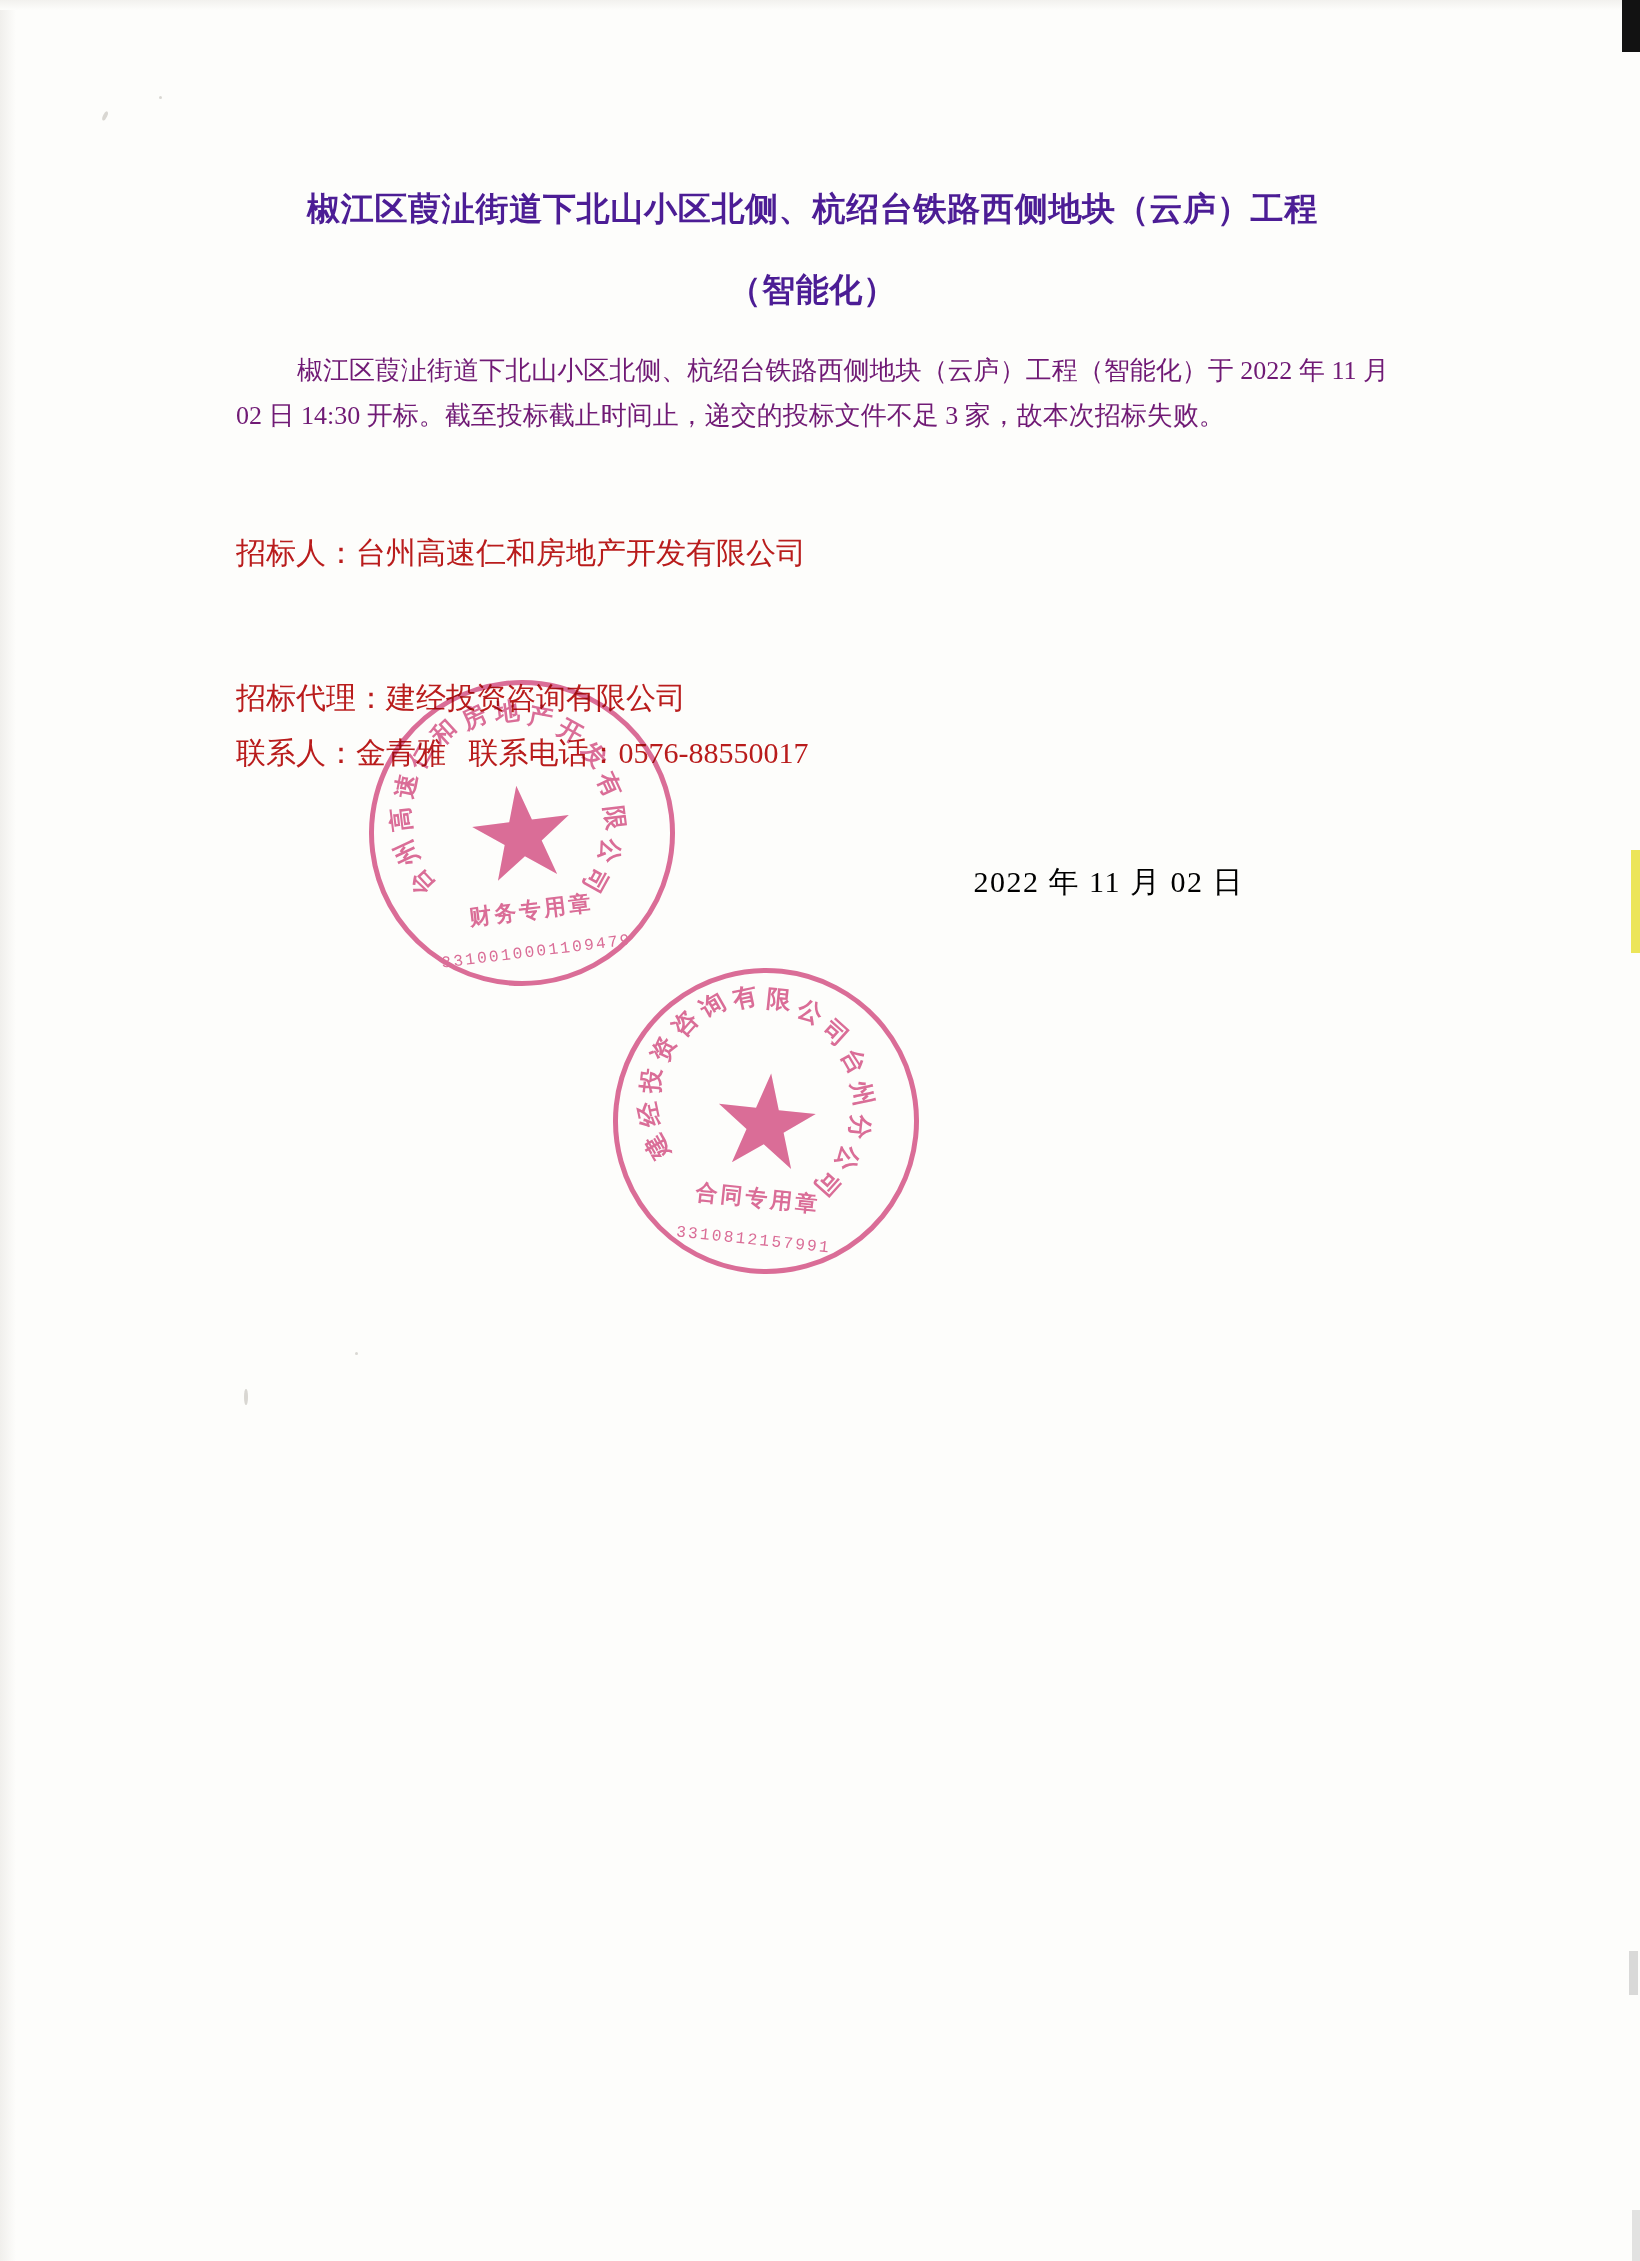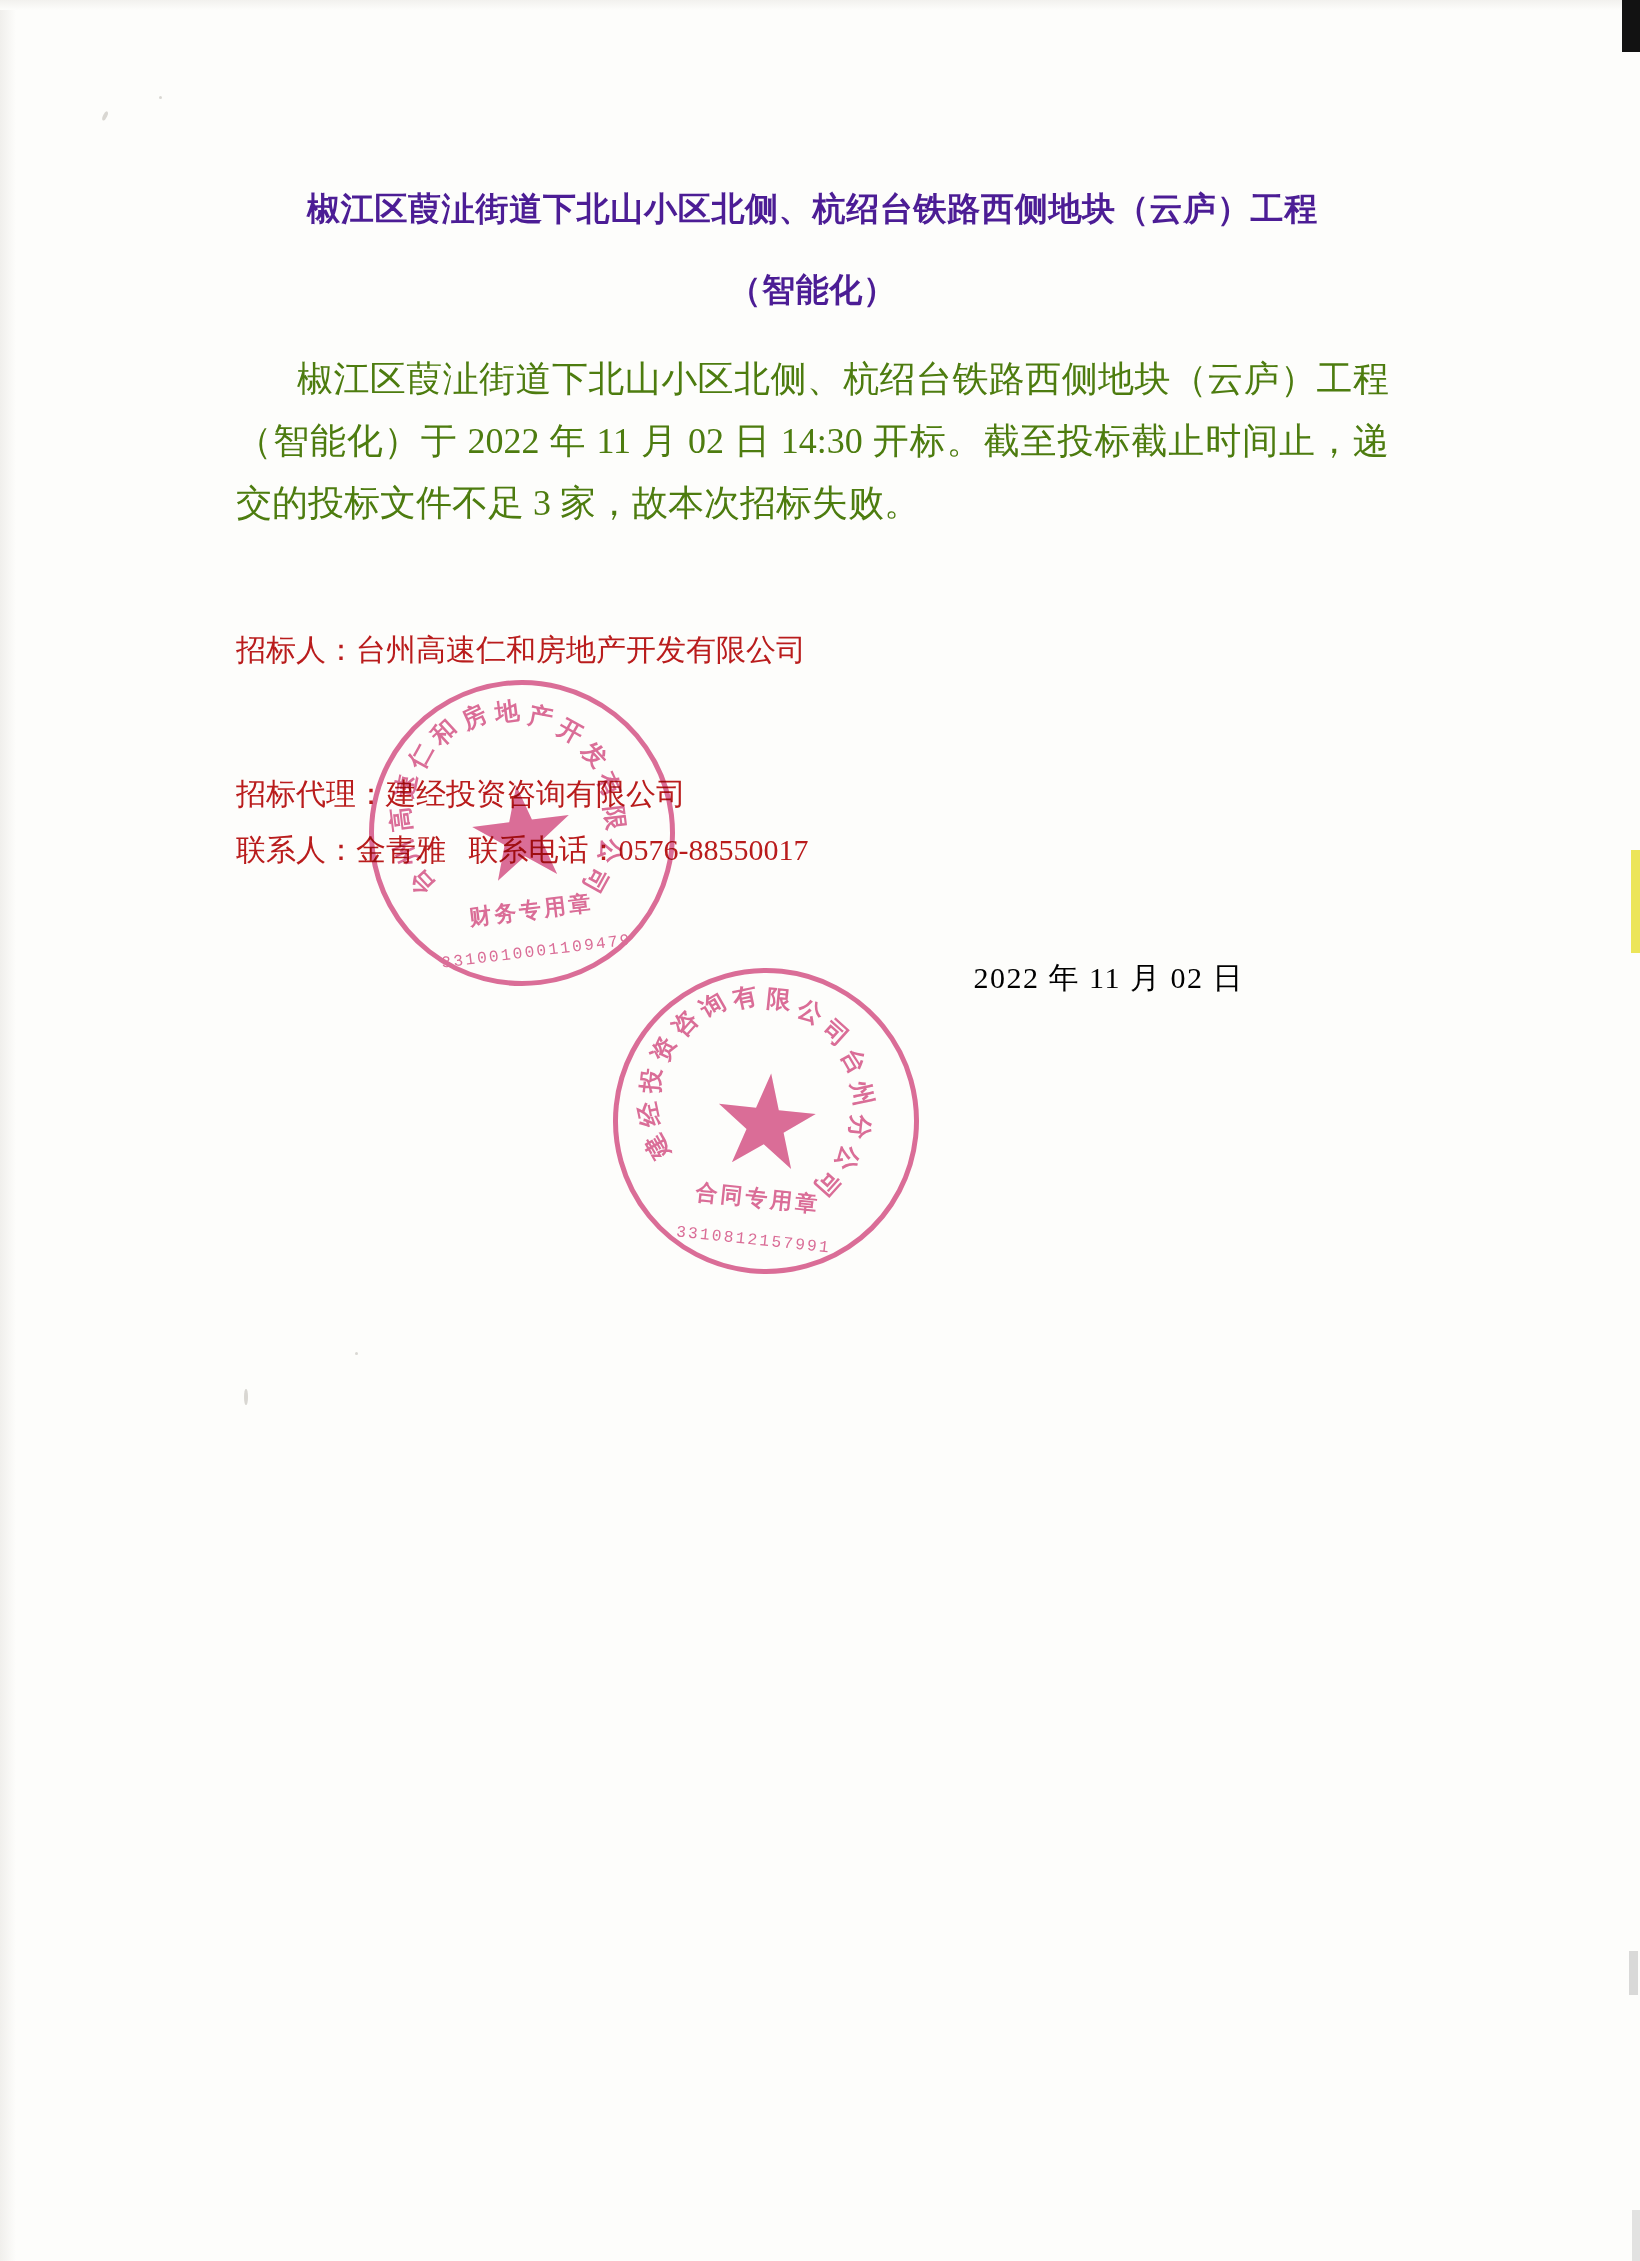--- a/index.html
+++ b/index.html
@@ -99,24 +99,24 @@
   .subtitle {
     text-align: center;
     font-size: 32px;
     font-weight: bold;
     margin-top: 33px;
     color: #171717;
   }
 
   .body-text {
     margin-top: 34px;
-    font-size: 36px;
+    font-size: 26px;
     line-height: 1.72;
     text-indent: 61px;
-    color: #4d7c0f;
+    color: #701a75;
     text-align: justify;
   }
 
   .contact-block {
     margin-top: 87px;
     font-size: 30px;
     line-height: 1.85;
     color: #b91c1c;
   }
   .contact-block .row {

